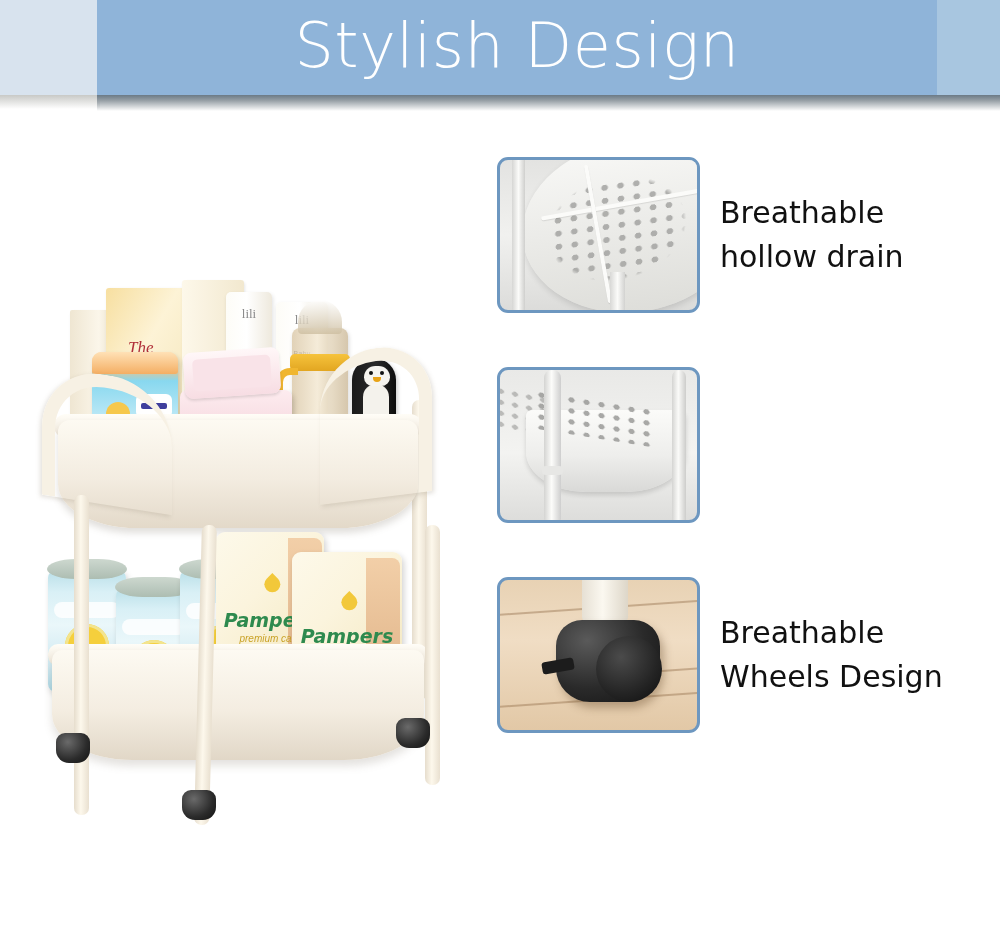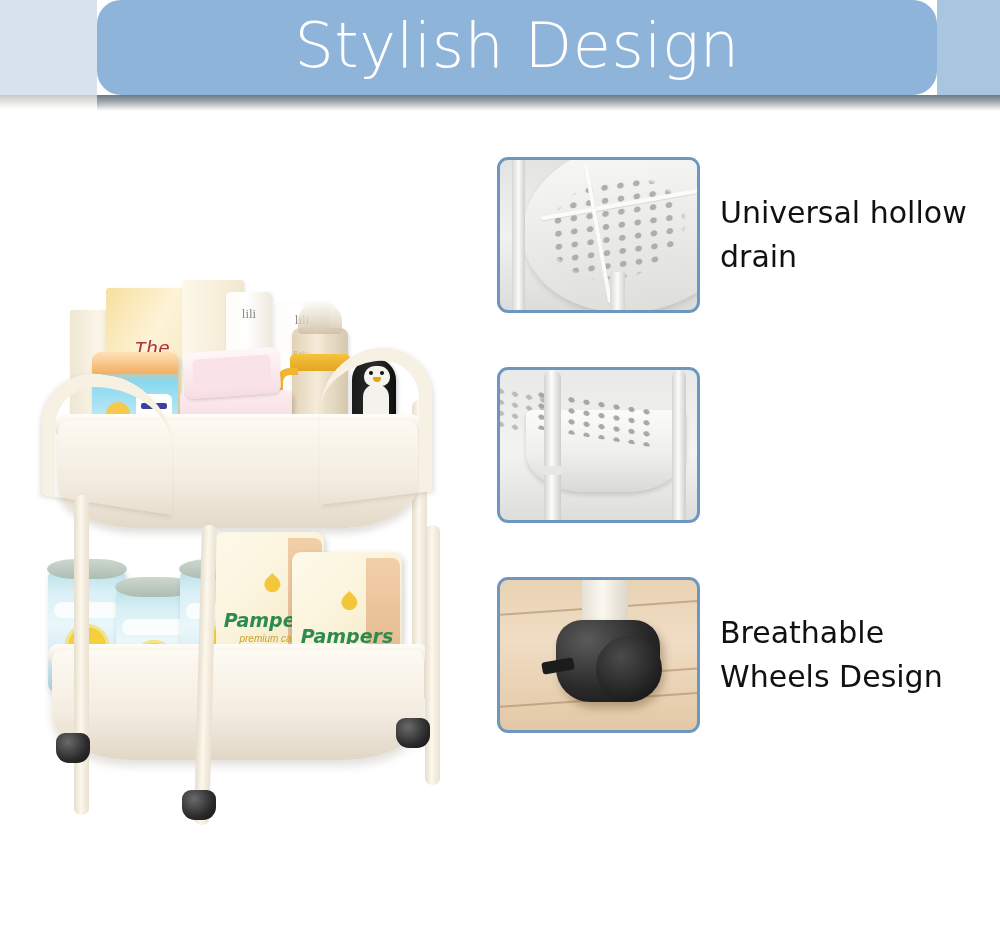--- a/index.html
+++ b/index.html
@@ -18,21 +18,21 @@
     position: absolute; left: 0; top: 0; width: 97px; height: 95px;
     background: #d8e3ee;
   }
   .banner-right-strip {
     position: absolute; left: 937px; top: 0; width: 63px; height: 95px;
     background: #a8c6e0;
   }
   .banner-main {
     position: absolute; left: 97px; top: 0; width: 840px; height: 95px;
     background: #8fb4d9;
-    display: flex; align-items: center; justify-content: center; border-radius: 24px;
+    display: flex; align-items: center; justify-content: center;
   }
   .banner-title {
     color: #ffffff;
     font-size: 62px;
     font-weight: 300;
     letter-spacing: 0.5px;
     line-height: 1;
     transform: translateY(-2px);
     white-space: nowrap;
     font-family: "DejaVu Sans", "Liberation Sans", sans-serif;
@@ -121,22 +121,22 @@
   .wheel-3 { left: 366px; top: 448px; }
 
   
   .item { position: absolute; border-radius: 3px; }
   .book-a { left: 40px; top: 40px; width: 48px; height: 128px;
     background: linear-gradient(to right, #efe6d2, #fbf6ea 60%, #e6dcc4);
     border-radius: 2px; box-shadow: 1px 2px 3px rgba(0,0,0,.10); }
   .book-b { left: 76px; top: 18px; width: 96px; height: 150px;
     background: linear-gradient(120deg, #f7dfa0 0%, #fdf3d6 40%, #f1e2b4 100%);
     box-shadow: 2px 2px 4px rgba(0,0,0,.12); }
-  .book-b-label { position: absolute; left: 28px; top: 50px; color: #b1313a;
-    font-family: Liberation Mono, monospace; font-style: italic; font-size: 20px; }
+  .book-b-label { position: absolute; left: 22px; top: 50px; color: #b1313a;
+    font-family: Liberation Serif, serif; font-style: italic; font-size: 17px; }
   .book-c { left: 152px; top: 10px; width: 62px; height: 158px;
     background: linear-gradient(to right, #fdf8ea, #f2e8cf);
     box-shadow: 1px 2px 3px rgba(0,0,0,.10); }
 
   .formula-top {
     left: 62px; top: 82px; width: 86px; height: 96px;
     background: linear-gradient(to bottom, #ffd9a5 0%, #fbbf78 16%, #88d8ef 30%, #bfe9f6 70%, #8fd2e8 100%);
     border-radius: 10px 10px 6px 6px;
     box-shadow: 2px 3px 5px rgba(0,0,0,.18);
   }
@@ -542,21 +542,21 @@
 
     <div class="feature">
       <div class="thumb t2">
         <div class="t2-disc"></div>
         <div class="t2-holes"></div>
         <div class="t2-rib t2-rib-a"></div>
         <div class="t2-rib t2-rib-b"></div>
         <div class="t2-pole"></div>
         <div class="t2-stem"></div>
       </div>
-      <div class="feature-text">Universal hollow drain</div>
+      <div class="feature-text">Breathable hollow drain</div>
     </div>
 
     <div class="feature">
       <div class="thumb t3">
         <div class="t3-mesh-l"></div>
         <div class="t3-shelf"></div>
         <div class="t3-mesh"></div>
         <div class="t3-pole"></div>
         <div class="t3-ring"></div>
         <div class="t3-pole-r"></div>

